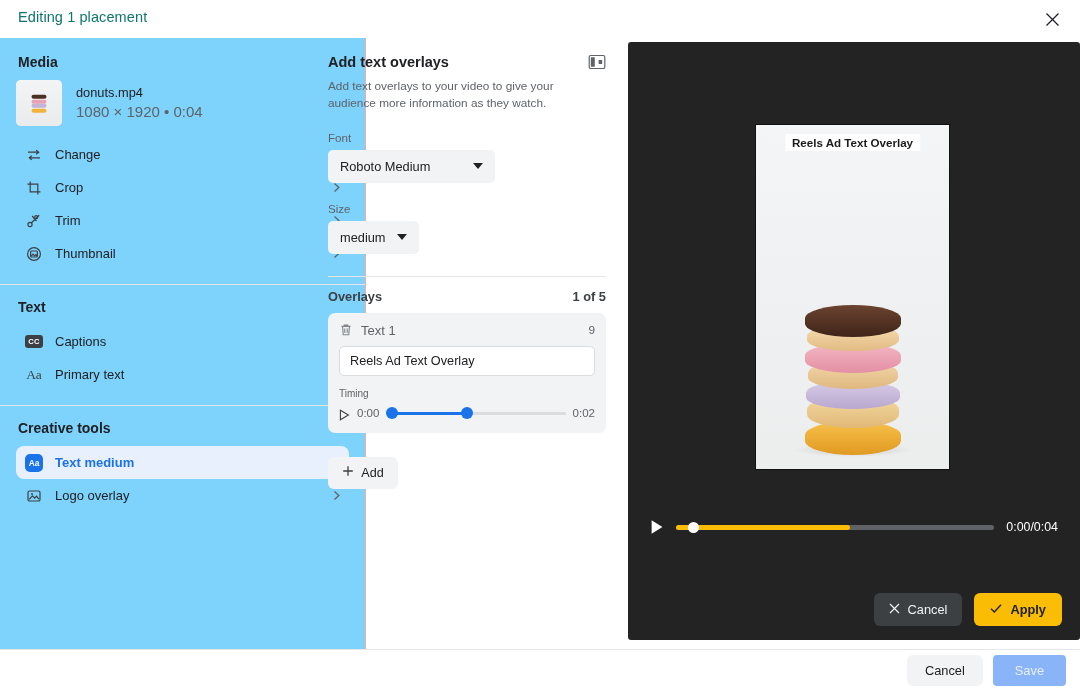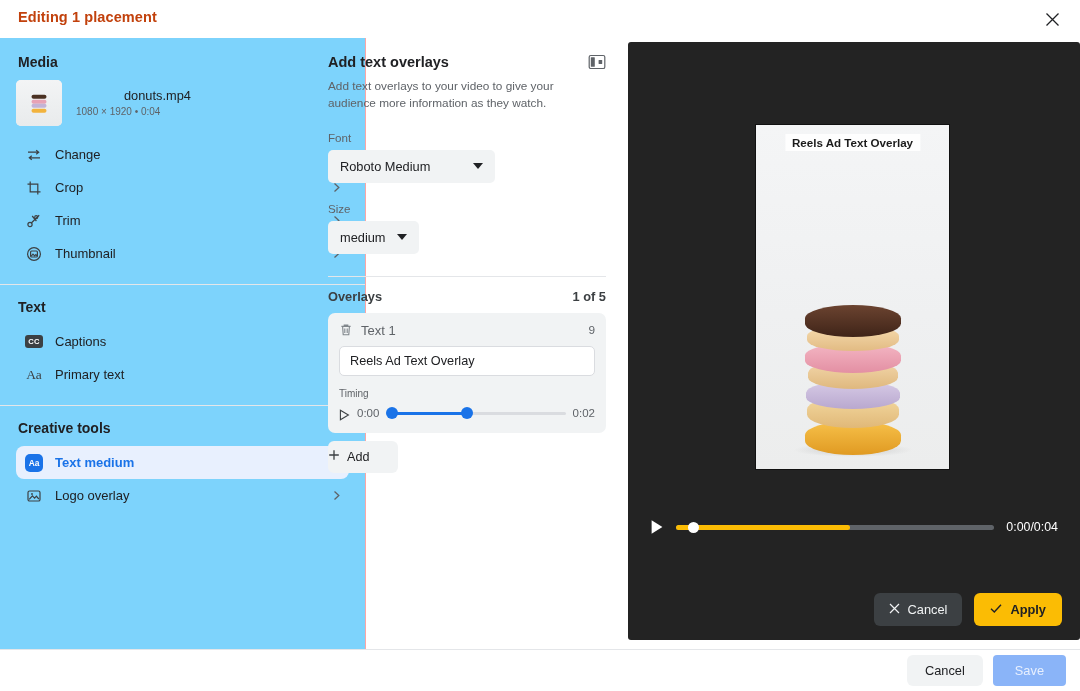--- a/index.html
+++ b/index.html
@@ -11,21 +11,21 @@
   }
   .app { position: relative; width: 1080px; height: 691px; background:#fff; }
 
   
   .header {
     position: absolute; top: 0; left: 0; width: 1080px; height: 38px;
     display: flex; align-items: center;
   }
   .header-title {
     position: absolute; left: 18px; top: 9px;
-    font-size: 14.5px; font-weight: bold; color: #c2410c; letter-spacing: .1px;
+    font-size: 14.5px; font-weight: normal; color: #0f766e; letter-spacing: .1px;
   }
   .close-btn {
     position: absolute; right: 14px; top: 5px;
     width: 28px; height: 28px; display: flex; align-items: center; justify-content: center;
     cursor: pointer; border-radius: 50%;
   }
   .close-btn svg { display:block; }
 
   
   .sidebar {
@@ -45,22 +45,22 @@
   .thumb-art {
     position:absolute; inset:0;
     background: linear-gradient(180deg,#f3f4f5 0%, #eef0f1 45%, #e9ebec 100%);
   }
   .thumb-stack {
     position:absolute; left:50%; top:50%; transform: translate(-50%,-46%);
     width: 15px;
   }
   .thumb-stack div { height: 4px; border-radius: 2px; margin-bottom: .5px; }
   .media-meta { line-height: 1.35; }
-  .media-name { font-size: 12.8px; color: #202124; margin-left: 48px; }
-  .media-dim { font-size: 10px; color: #5f6368; margin-top: 1px; }
+  .media-name { font-size: 12.8px; color: #202124; }
+  .media-dim { font-size: 15px; color: #5f6368; margin-top: 1px; }
 
   .nav-item {
     display: flex; align-items: center; height: 33px;
     font-size: 13px; color: #202124; cursor: pointer;
     padding: 0 6px 0 8px; border-radius: 8px; position: relative;
   }
   .nav-item .ic {
     width: 20px; height: 20px; margin-right: 11px; flex: none;
     display: flex; align-items: center; justify-content: center; color: #3c4043;
   }
@@ -164,23 +164,23 @@
     background:#1a73e8; border-radius: 2px;
   }
   .range .knob {
     position:absolute; top: 1px; width: 12px; height: 12px;
     background:#1a73e8; border-radius: 50%;
   }
   .range .knob.k1 { left: 0px; }
   .range .knob.k2 { left: 75px; }
 
   .add-btn {
-    margin-top: 8px; width: 70px; height: 32px; background:#f1f3f4;
+    margin-top: 24px; width: 70px; height: 32px; background:#f1f3f4;
     border:none; border-radius: 6px; display:flex; align-items:center;
-    justify-content:flex-start; gap: 7px; font-size: 12.6px; color:#202124;
+    justify-content:center; gap: 7px; font-size: 12.6px; color:#202124;
     cursor:pointer; font-family:"Liberation Sans", sans-serif;
   }
 
   
   .preview {
     position: absolute; left: 628px; top: 42px; width: 452px; height: 598px;
     background: #232323; border-radius: 3px;
   }
   .video-frame {
     position: absolute; left: 127px; top: 82px; width: 195px; height: 346px;

